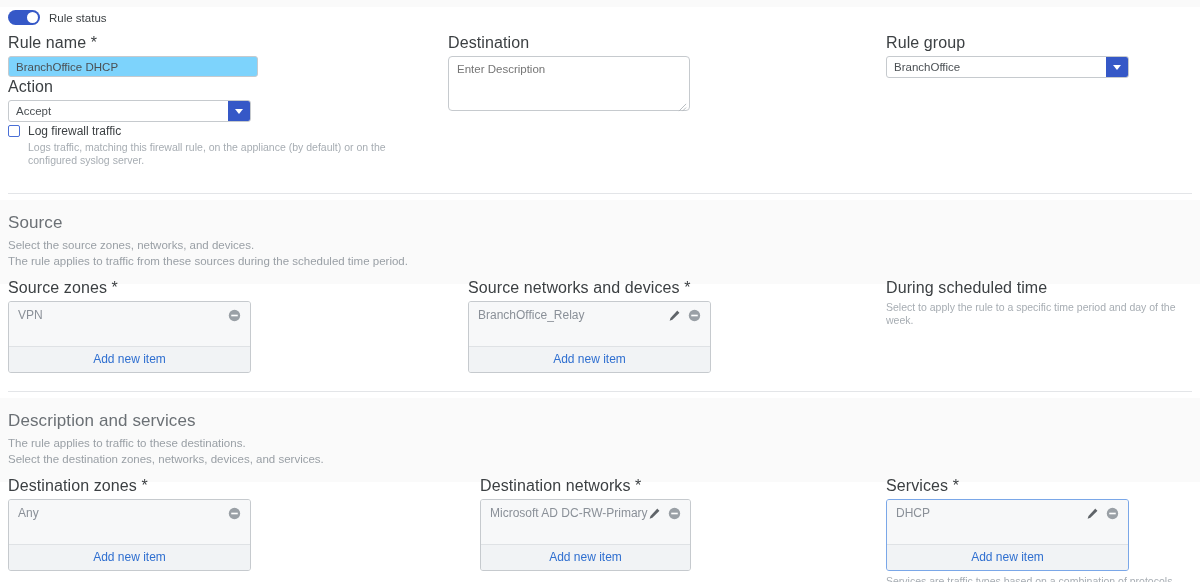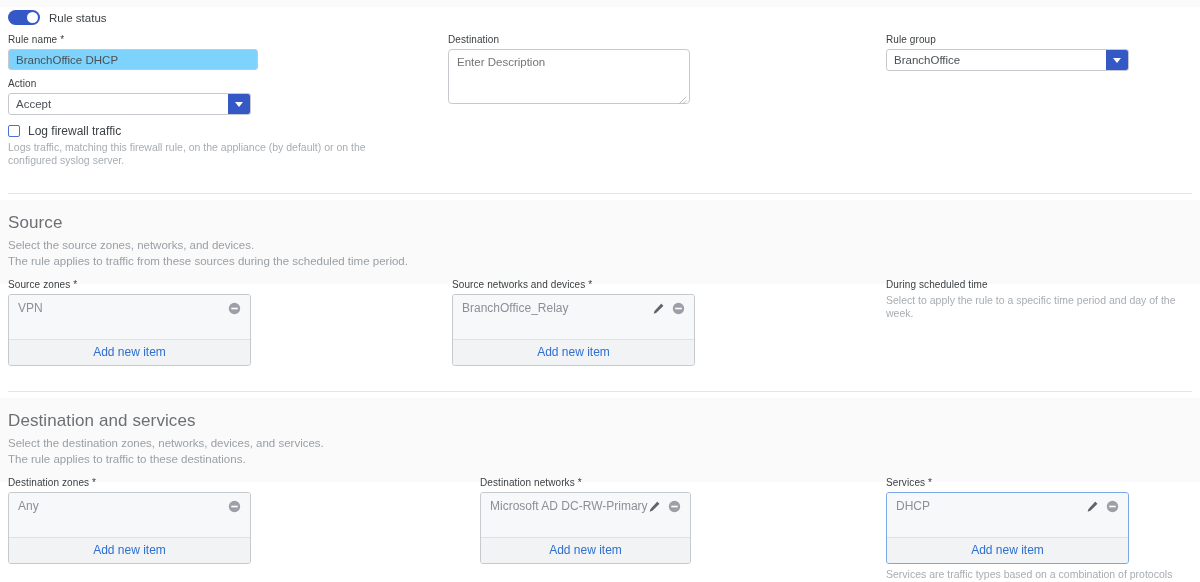--- a/index.html
+++ b/index.html
@@ -10,21 +10,21 @@
     font-family: "Liberation Sans", sans-serif;
     color: #35393e;
     overflow: hidden;
   }
   .page { position: relative; width: 1200px; height: 582px; background:#fff; }
 
   .topstrip { height: 7px; background:#fafafa; width:100%; }
 
   
   .field-label {
-    font-size: 10px;
+    font-size: 16px;
     color: #3c4043;
     margin-bottom: 4px;
     letter-spacing: .1px;
     white-space: nowrap;
   }
 
   .text-input {
     width: 100%;
     height: 21px;
     border: 1px solid #c6cace;
@@ -236,21 +236,21 @@
     </div>
   </div>
 
   <div class="abs" style="left:8px; top:124px;">
     <div class="cb-row">
       <div class="cbox"></div>
       <div>
         <div class="cb-label">Log firewall traffic</div>
       </div>
     </div>
-    <div class="cb-sub" style="">Logs traffic, matching this firewall rule, on the appliance (by default) or on the configured syslog server.</div>
+    <div class="cb-sub" style="margin-left:20px;">Logs traffic, matching this firewall rule, on the appliance (by default) or on the configured syslog server.</div>
   </div>
 
   <div class="abs" style="left:0; top:193px; width:1200px;">
     <div class="divider"></div>
   </div>
 
   <div class="abs" style="left:0; top:200px; width:1200px;">
     <div class="section-band">
       <h2 class="section-title">Source</h2>
       <div class="section-sub">Select the source zones, networks, and devices.</div>
@@ -269,21 +269,21 @@
               <circle cx="8" cy="8" r="7" fill="#9aa0a6"></circle>
               <rect x="4" y="7" width="8" height="2" fill="#ffffff"></rect>
             </svg>
           </span>
         </div>
       </div>
       <div class="lb-add">Add new item</div>
     </div>
   </div>
 
-  <div class="abs" style="left:452px; top:279px; width:243px;">
+  <div class="abs" style="left:468px; top:279px; width:243px;">
     <div class="field-label">Source networks and devices *</div>
     <div class="listbox">
       <div class="lb-items">
         <div class="lb-item">
           <span class="txt">BranchOffice_Relay</span>
           <span class="lb-icons">
             <svg class="icon" width="13" height="13" viewBox="0 0 16 16">
               <path d="M11.5 1.8 L14.2 4.5 L5.4 13.3 L2 14.4 L3.1 11z" fill="#5f6469"></path>
               <path d="M11.5 1.8 L14.2 4.5" stroke="#ffffff" stroke-width="0.6"></path>
             </svg>
@@ -302,23 +302,23 @@
     <div class="field-label">During scheduled time</div>
     <div class="hint" style="width:290px;">Select to apply the rule to a specific time period and day of the week.</div>
   </div>
 
   <div class="abs" style="left:0; top:391px; width:1200px;">
     <div class="divider"></div>
   </div>
 
   <div class="abs" style="left:0; top:398px; width:1200px;">
     <div class="section-band">
-      <h2 class="section-title">Destination and services</h2>
+      <h2 class="section-title">Description and services</h2>
+      <div class="section-sub">The rule applies to traffic to these destinations.</div>
       <div class="section-sub">Select the destination zones, networks, devices, and services.</div>
-      <div class="section-sub">The rule applies to traffic to these destinations.</div>
     </div>
   </div>
 
   <div class="abs" style="left:8px; top:477px; width:243px;">
     <div class="field-label">Destination zones *</div>
     <div class="listbox">
       <div class="lb-items">
         <div class="lb-item">
           <span class="txt">Any</span>
           <span class="lb-icons">

